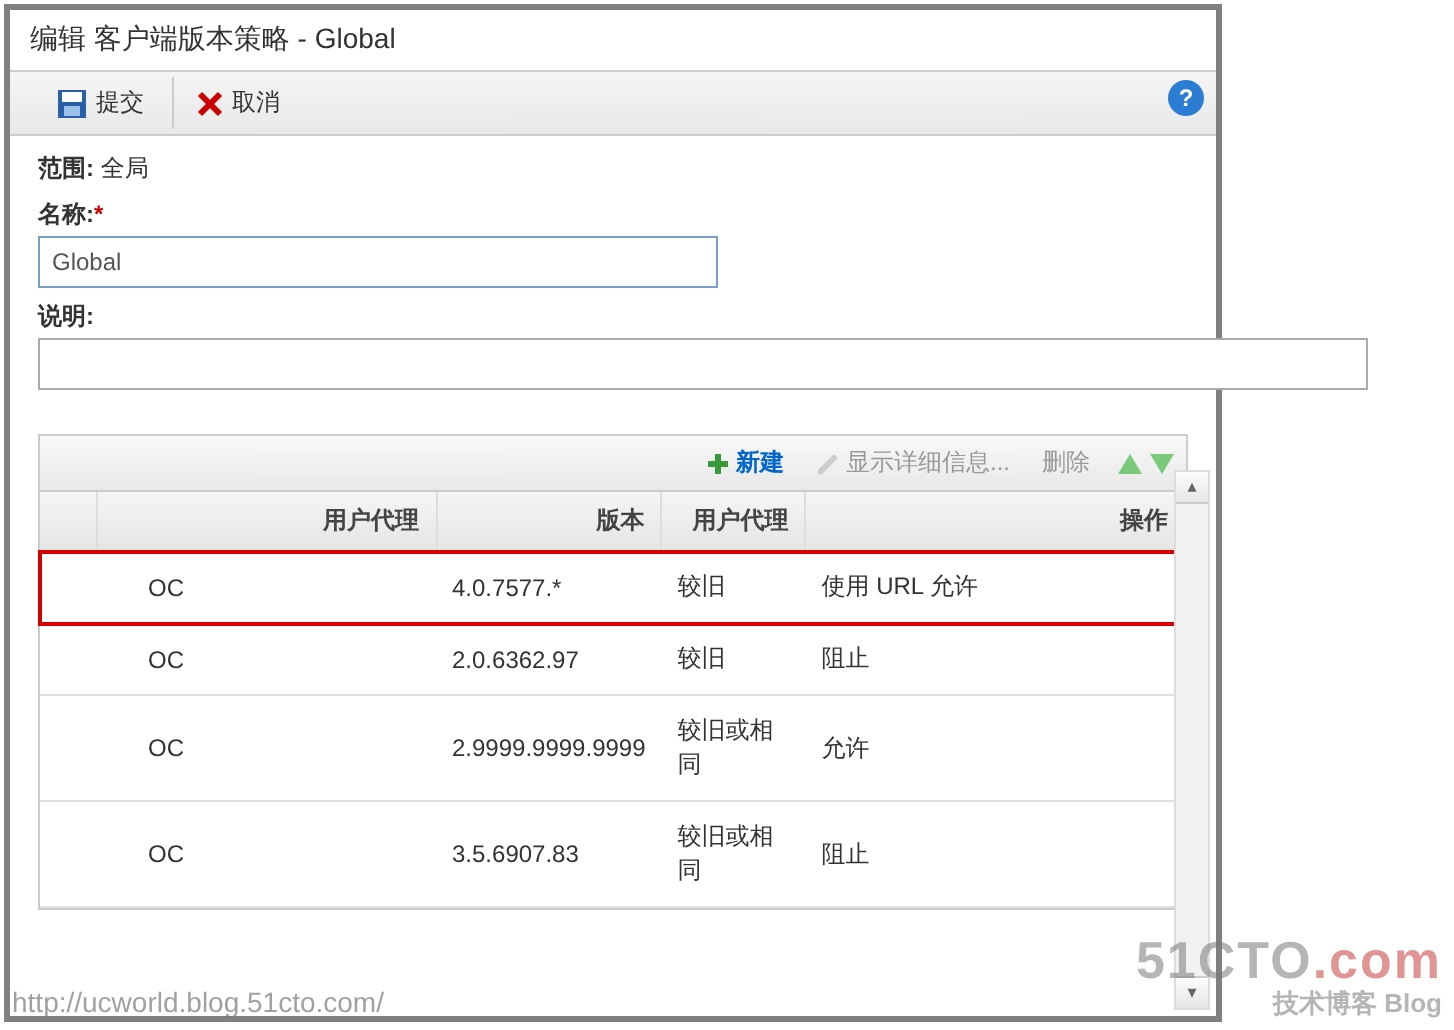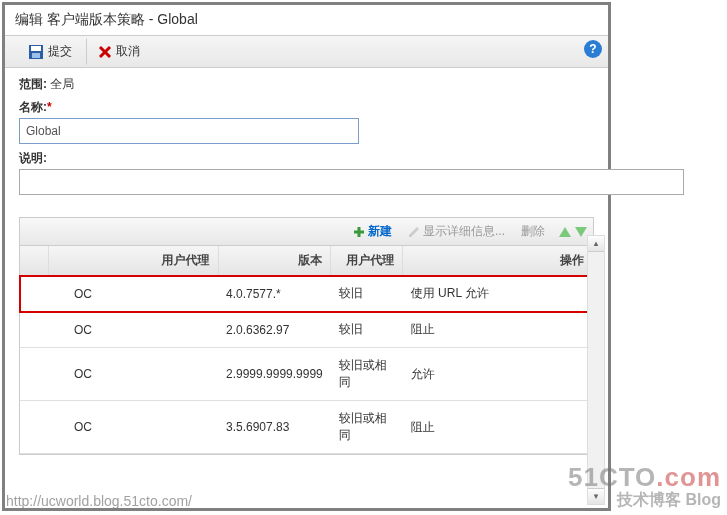--- a/index.html
+++ b/index.html
@@ -40,21 +40,21 @@
 .data-table th.c4, .data-table td.c4 { }
 .row-highlight td { position: relative; }
 .row-highlight { outline: 2px solid #d40000; outline-offset: -1px; }
 .scrollbar-v { position: absolute; right: 3px; top: 230px; width: 18px; bottom: 3px; background: #f1f1f1; border: 1px solid #ddd; }
 .scrollbar-v .sbtn { height: 16px; background: linear-gradient(#fdfdfd,#e5e5e5); border-bottom: 1px solid #ccc; text-align: center; font-size: 9px; color: #666; line-height: 14px; }
 .scrollbar-v .sbtn.bot { position: absolute; bottom: 0; left: 0; right: 0; border-top: 1px solid #ccc; border-bottom: none; }
 .watermark-url { position: absolute; bottom: 6px; left: 6px; color: rgba(120,120,120,0.7); font-size: 14px; font-family: Arial; }
 .watermark-logo { position: absolute; bottom: 6px; right: 6px; text-align: right; color: rgba(120,120,120,0.55); line-height: 1.1; }
 .watermark-logo .big { font-size: 26px; font-weight: bold; letter-spacing: 1px; }
 .watermark-logo .big .o { color: rgba(200,60,60,0.55); }
-.watermark-logo .sm { font-size: 16px; font-weight: bold; }
+.watermark-logo .sm { font-size: 13px; font-weight: bold; }
 </style>
 </head>
 <body>
 
 <div class="outer-frame">
   <div class="title-bar">编辑 客户端版本策略 - Global</div>
 
   <div class="toolbar">
     <div class="toolbar-btn toolbar-btn-submit">
       <svg class="icon-save" viewBox="0 0 16 16">

